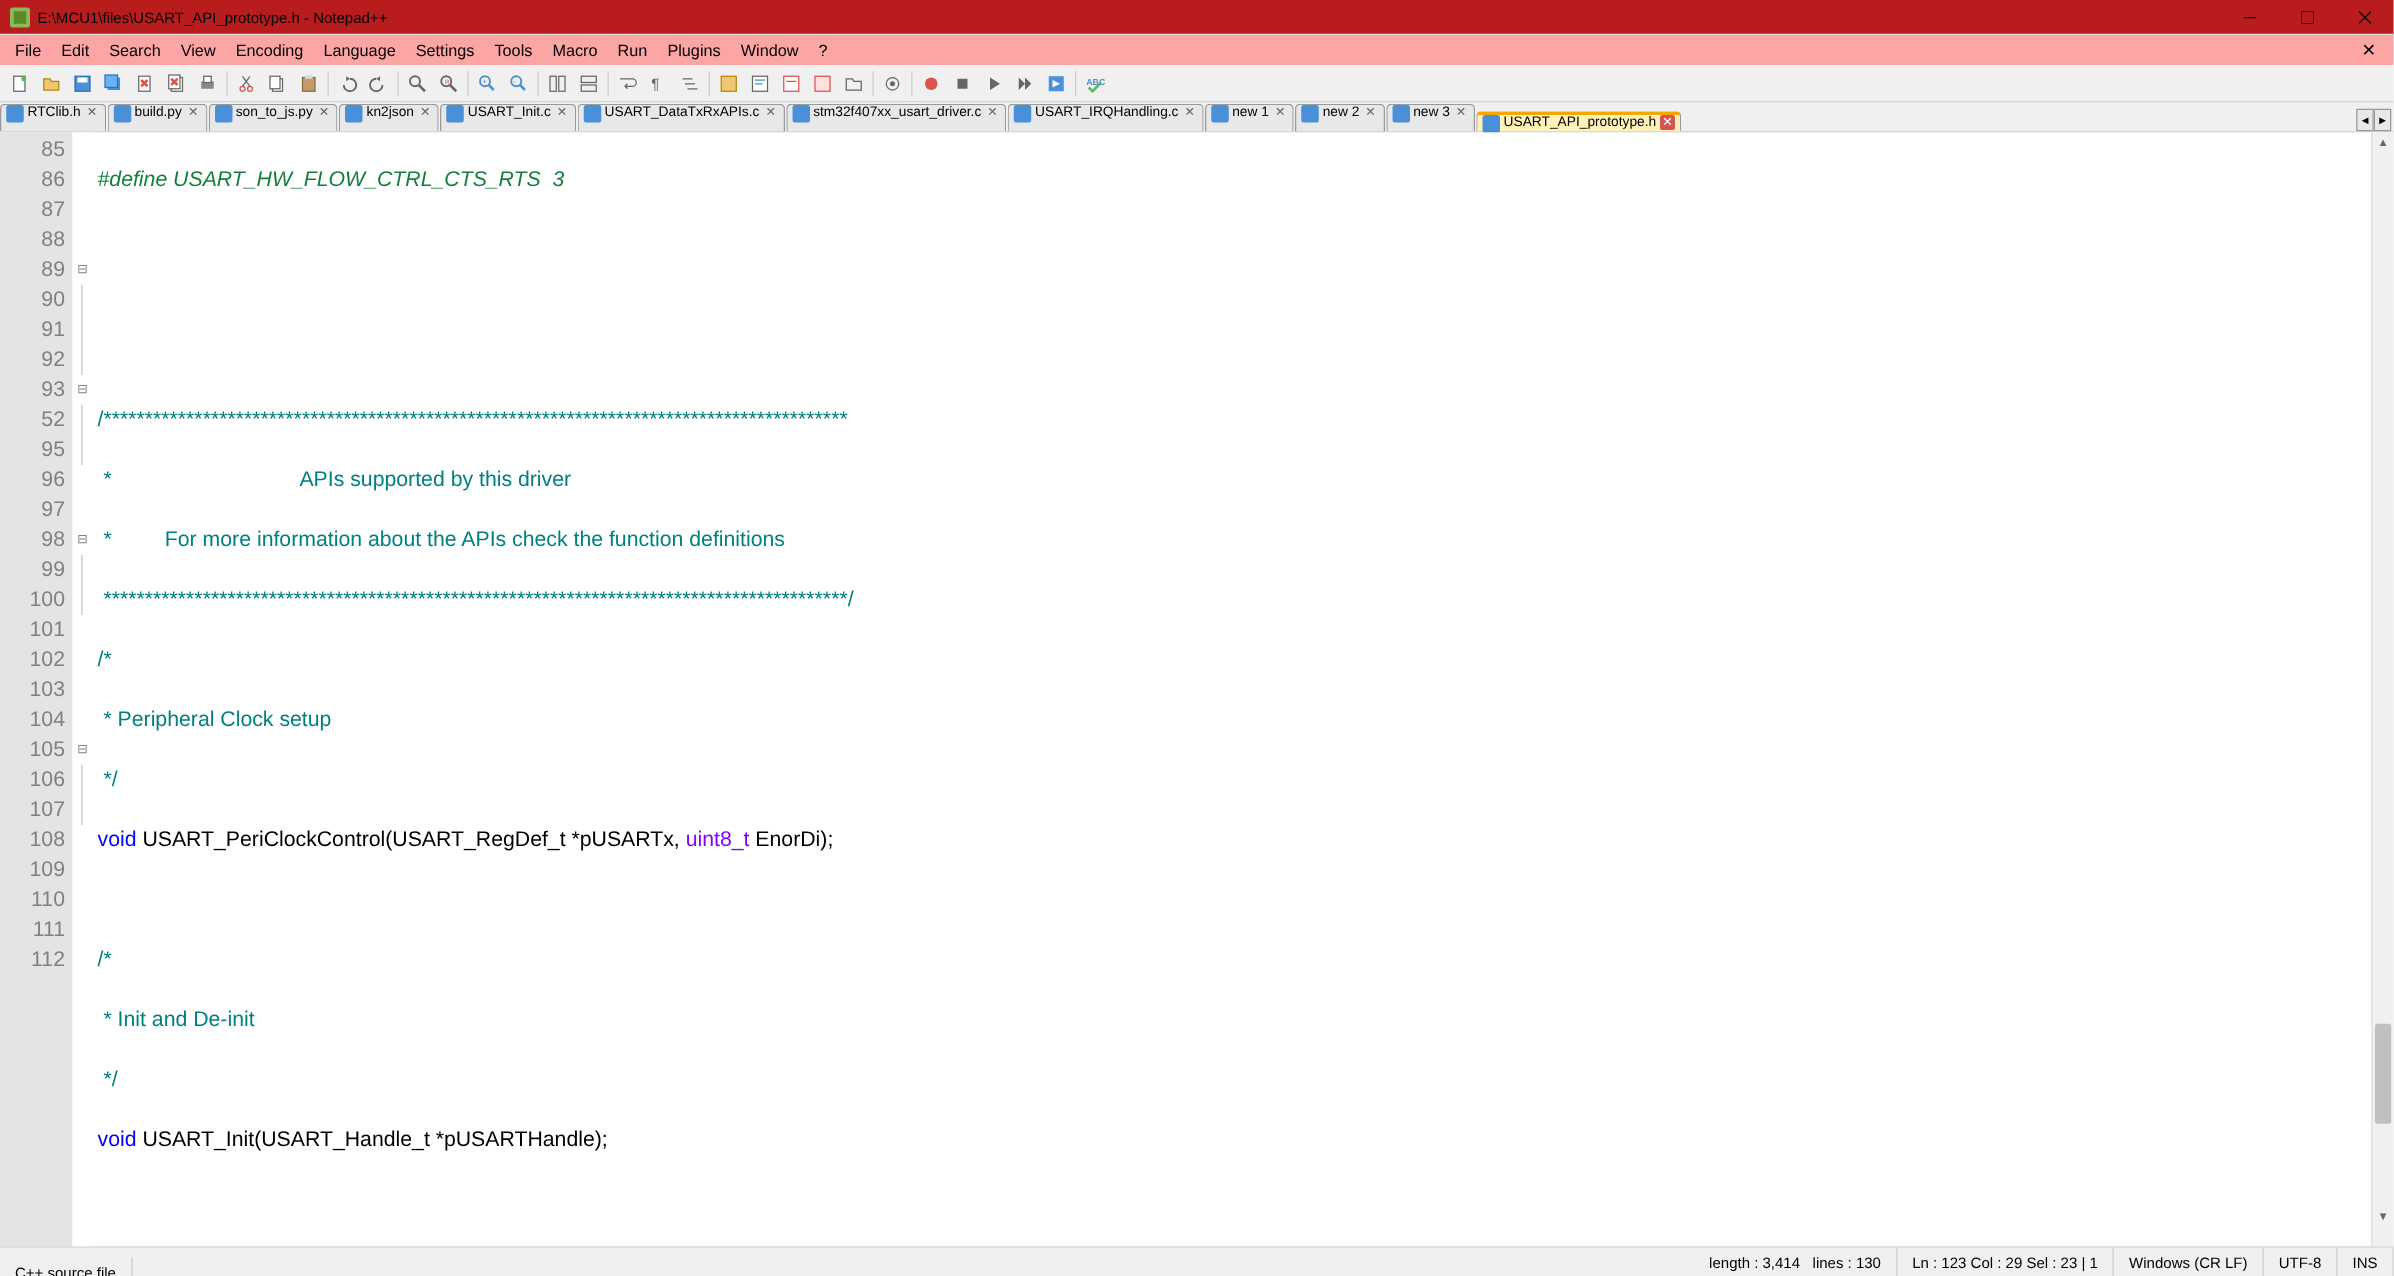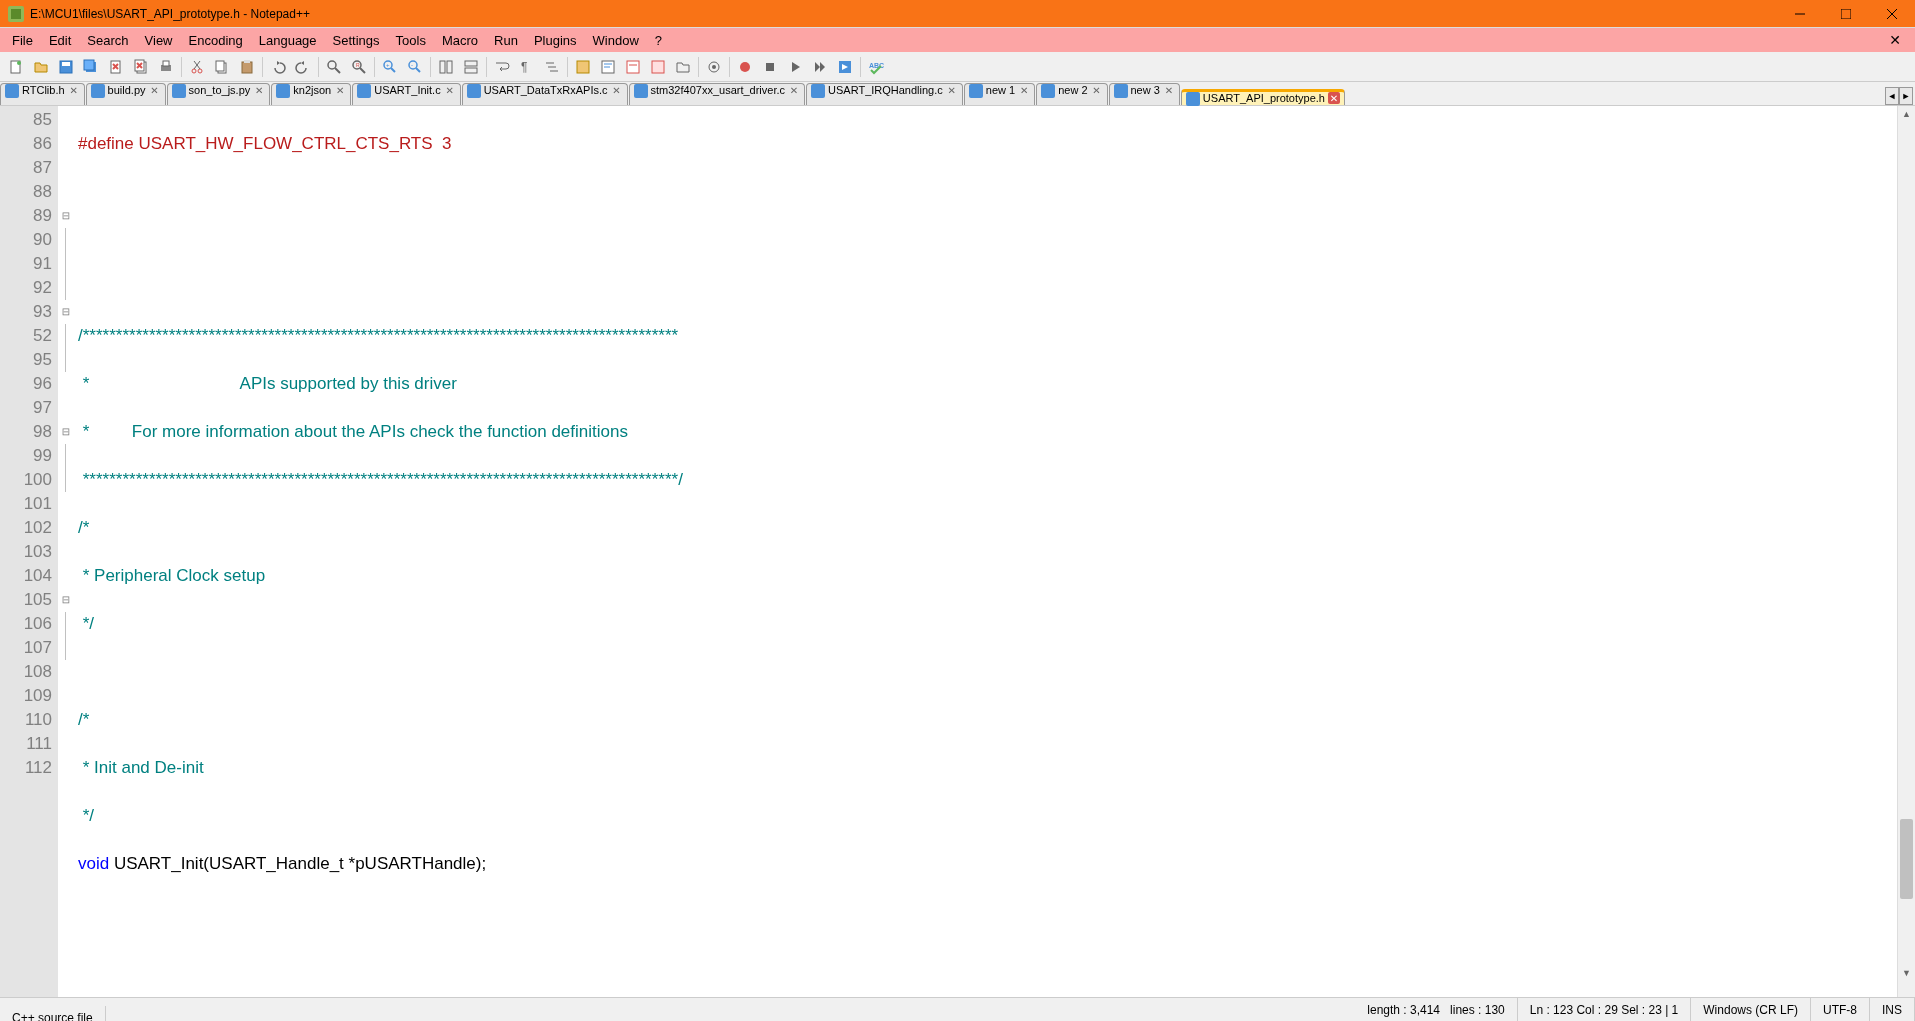--- a/index.html
+++ b/index.html
@@ -1,19 +1,19 @@
 <!DOCTYPE html>
 <html><head>
 <meta charset="utf-8">
 <style>
 * { margin: 0; padding: 0; box-sizing: border-box; font-family: "Segoe UI", Tahoma, sans-serif; }
 body { background: #fff; overflow: hidden; width: 1915px; height: 1021px; }
 
 
-.title-bar { height: 28px; background: #f97316; display: flex; align-items: center; padding-left: 8px; border-bottom: 1px solid #ddd; }
+.title-bar { height: 28px; background: #b91c1c; display: flex; align-items: center; padding-left: 8px; border-bottom: 1px solid #ddd; }
 .title-bar .app-icon { width: 16px; height: 16px; background: #8fb858; margin-right: 6px; border-radius: 2px; position: relative; }
 .title-bar .app-icon::after { content: ""; position: absolute; left: 3px; top: 3px; width: 10px; height: 10px; background: #5a8a2a; }
 .title-text { font-size: 12px; color: #000; flex: 1; }
 .win-controls { display: flex; height: 100%; }
 .win-btn { width: 46px; height: 100%; display: flex; align-items: center; justify-content: center; }
 .win-btn svg { width: 10px; height: 10px; }
 
 
 .menu-bar { height: 24px; background: #fca5a5; display: flex; align-items: center; padding-left: 4px; }
 .menu-item { padding: 2px 8px; font-size: 13px; cursor: default; }
@@ -38,21 +38,21 @@
 
 
 .editor-container { height: calc(100% - 28px - 24px - 30px - 24px - 24px); display: flex; background: #fff; position: relative; }
 .gutter { width: 58px; background: #e4e4e4; text-align: right; padding-right: 6px; font-family: Consolas, monospace; font-size: 17px; line-height: 24px; color: #808080; user-select: none; padding-top: 2px; }
 .fold-col { width: 16px; background: #fff; font-family: Consolas, monospace; font-size: 17px; line-height: 24px; padding-top: 2px; color: #808080; user-select: none; }
 .fold-col .fold { display: flex; align-items: center; justify-content: center; height: 24px; }
 .fold-col .fold.box::before { content: "⊟"; font-size: 10px; color: #808080; }
 .fold-col .fold.line { border-left: 1px solid #c0c0c0; margin-left: 7px; }
 .code-area { flex: 1; font-family: Consolas, monospace; font-size: 17px; line-height: 24px; white-space: pre; padding-left: 4px; padding-top: 2px; overflow: hidden; }
 .code-line { height: 24px; }
-.kw-preproc { color: #b91c1c; }
+.kw-preproc { color: #15803d; font-style: italic; }
 .kw-void { color: #0000ff; }
 .kw-type { color: #8000ff; }
 .comment { color: #008080; }
 .ident { color: #000; }
 
 .vscroll { width: 18px; background: #f0f0f0; border-left: 1px solid #ddd; position: relative; }
 .vscroll .thumb { position: absolute; left: 2px; right: 2px; top: 80%; height: 80px; background: #c0c0c0; border-radius: 2px; }
 .vscroll .arrow { position: absolute; left: 0; right: 0; height: 16px; display: flex; align-items: center; justify-content: center; font-size: 9px; color: #666; }
 .vscroll .arrow.up { top: 0; }
 .vscroll .arrow.down { bottom: 16px; }
@@ -453,20 +453,21 @@
 <div class="code-line"></div>
 <div class="code-line"></div>
 <div class="code-line"></div>
 <div class="code-line"><span class="comment">/******************************************************************************************</span></div>
 <div class="code-line"><span class="comment"> *                                APIs supported by this driver</span></div>
 <div class="code-line"><span class="comment"> *         For more information about the APIs check the function definitions</span></div>
 <div class="code-line"><span class="comment"> ******************************************************************************************/</span></div>
 <div class="code-line"><span class="comment">/*</span></div>
 <div class="code-line"><span class="comment"> * Peripheral Clock setup</span></div>
 <div class="code-line"><span class="comment"> */</span></div>
+<div class="code-line"><span class="kw-void">void</span><span class="ident"> USART_PeriClockControl(USART_RegDef_t *pUSARTx, </span><span class="kw-type">uint8_t</span><span class="ident"> EnorDi);</span></div>
 <div class="code-line"></div>
 <div class="code-line"><span class="comment">/*</span></div>
 <div class="code-line"><span class="comment"> * Init and De-init</span></div>
 <div class="code-line"><span class="comment"> */</span></div>
 <div class="code-line"><span class="kw-void">void</span><span class="ident"> USART_Init(USART_Handle_t *pUSARTHandle);</span></div>
 <div class="code-line"></div>
 
 
 
 

